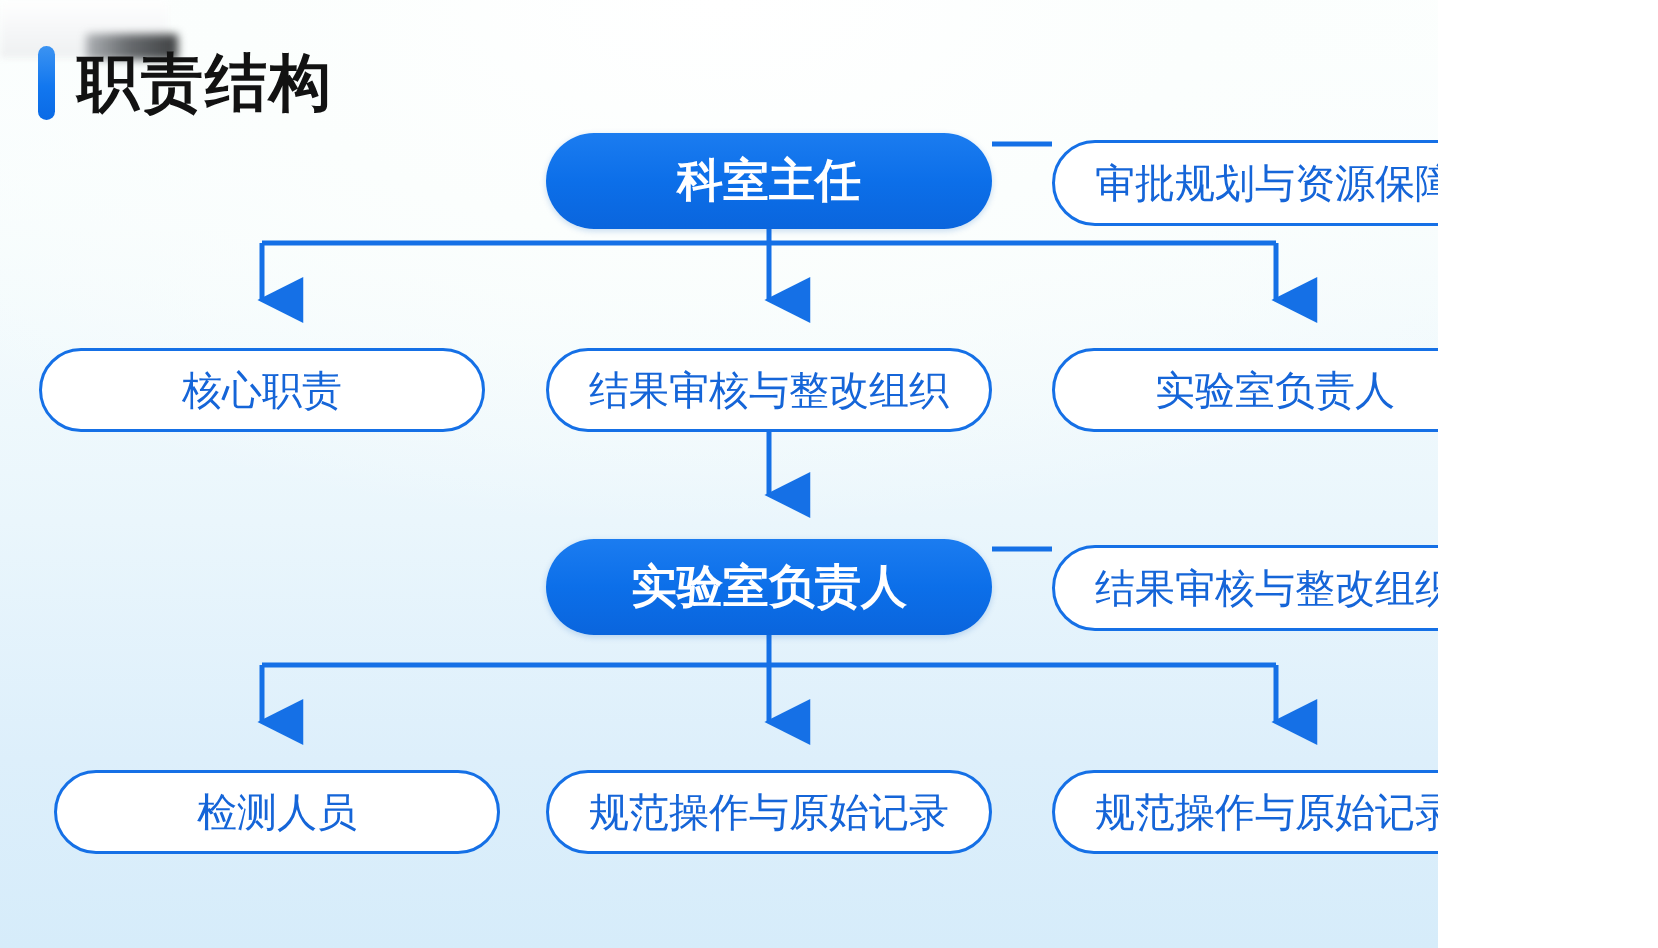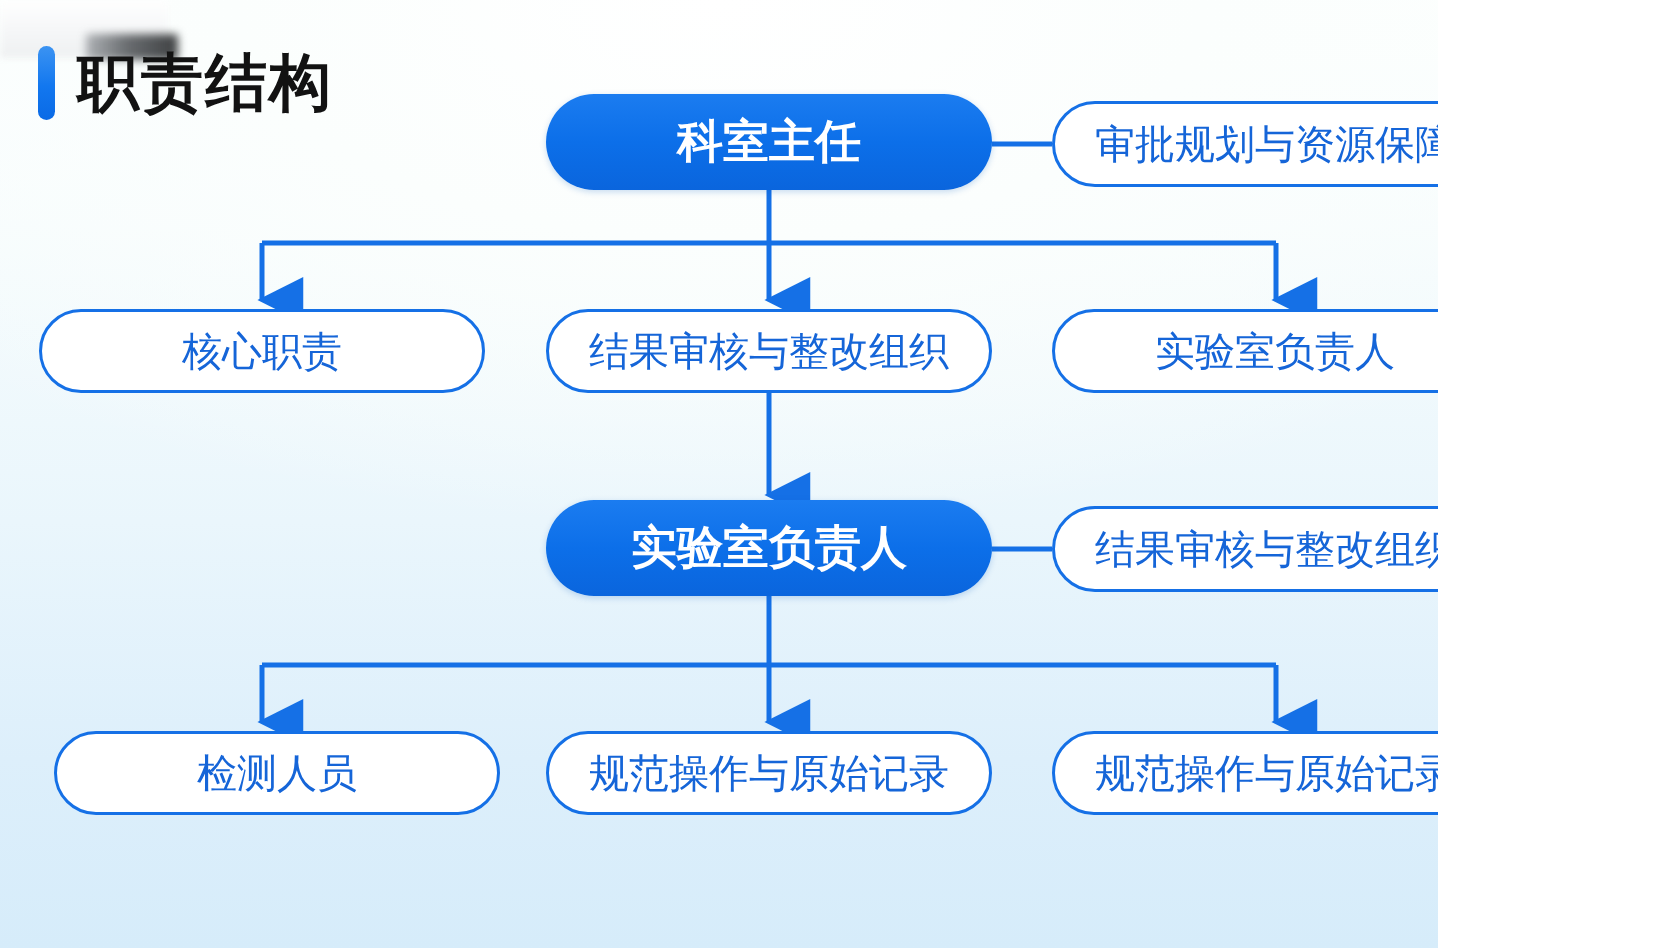--- a/index.html
+++ b/index.html
@@ -71,20 +71,21 @@
   }
 
   
   .node {
     position: absolute;
     display: flex;
     align-items: center;
     justify-content: center;
     box-sizing: border-box;
     white-space: nowrap;
+    margin-top: 39px;
   }
   .node-primary {
     background: linear-gradient(180deg, #1b7cf0 0%, #0c6fe9 50%, #0a65dd 100%);
     color: #ffffff;
     font-weight: bold;
     border-radius: 999px;
     box-shadow: 0 2px 6px rgba(10,90,190,.22);
   }
   .node-secondary {
     background: #ffffff;

